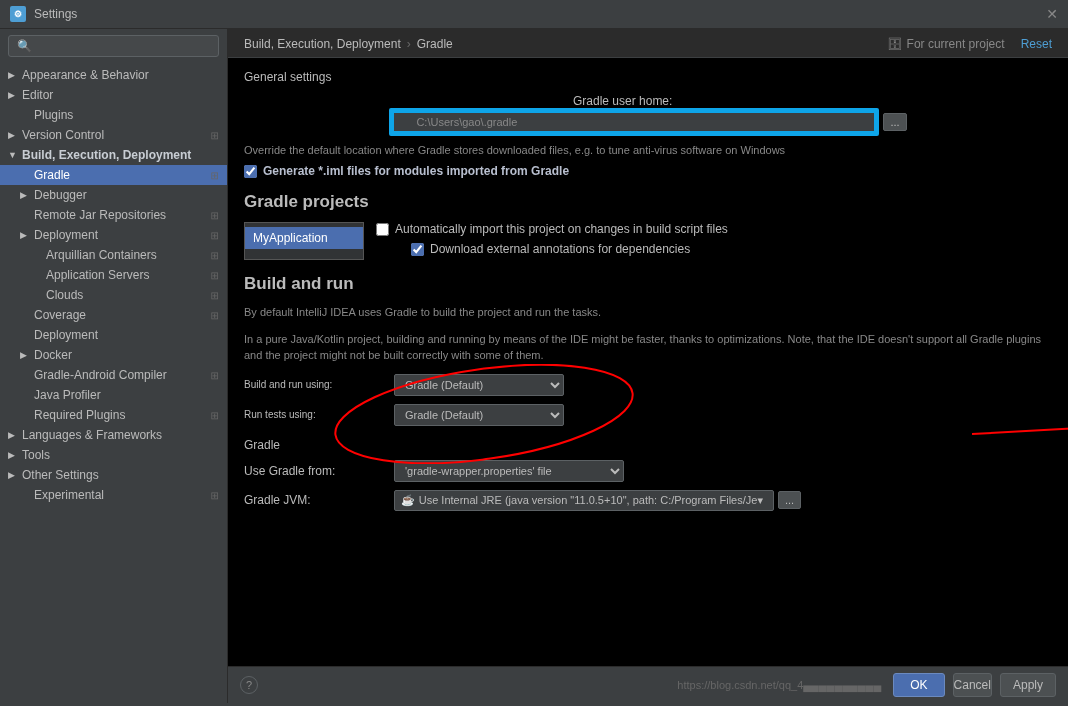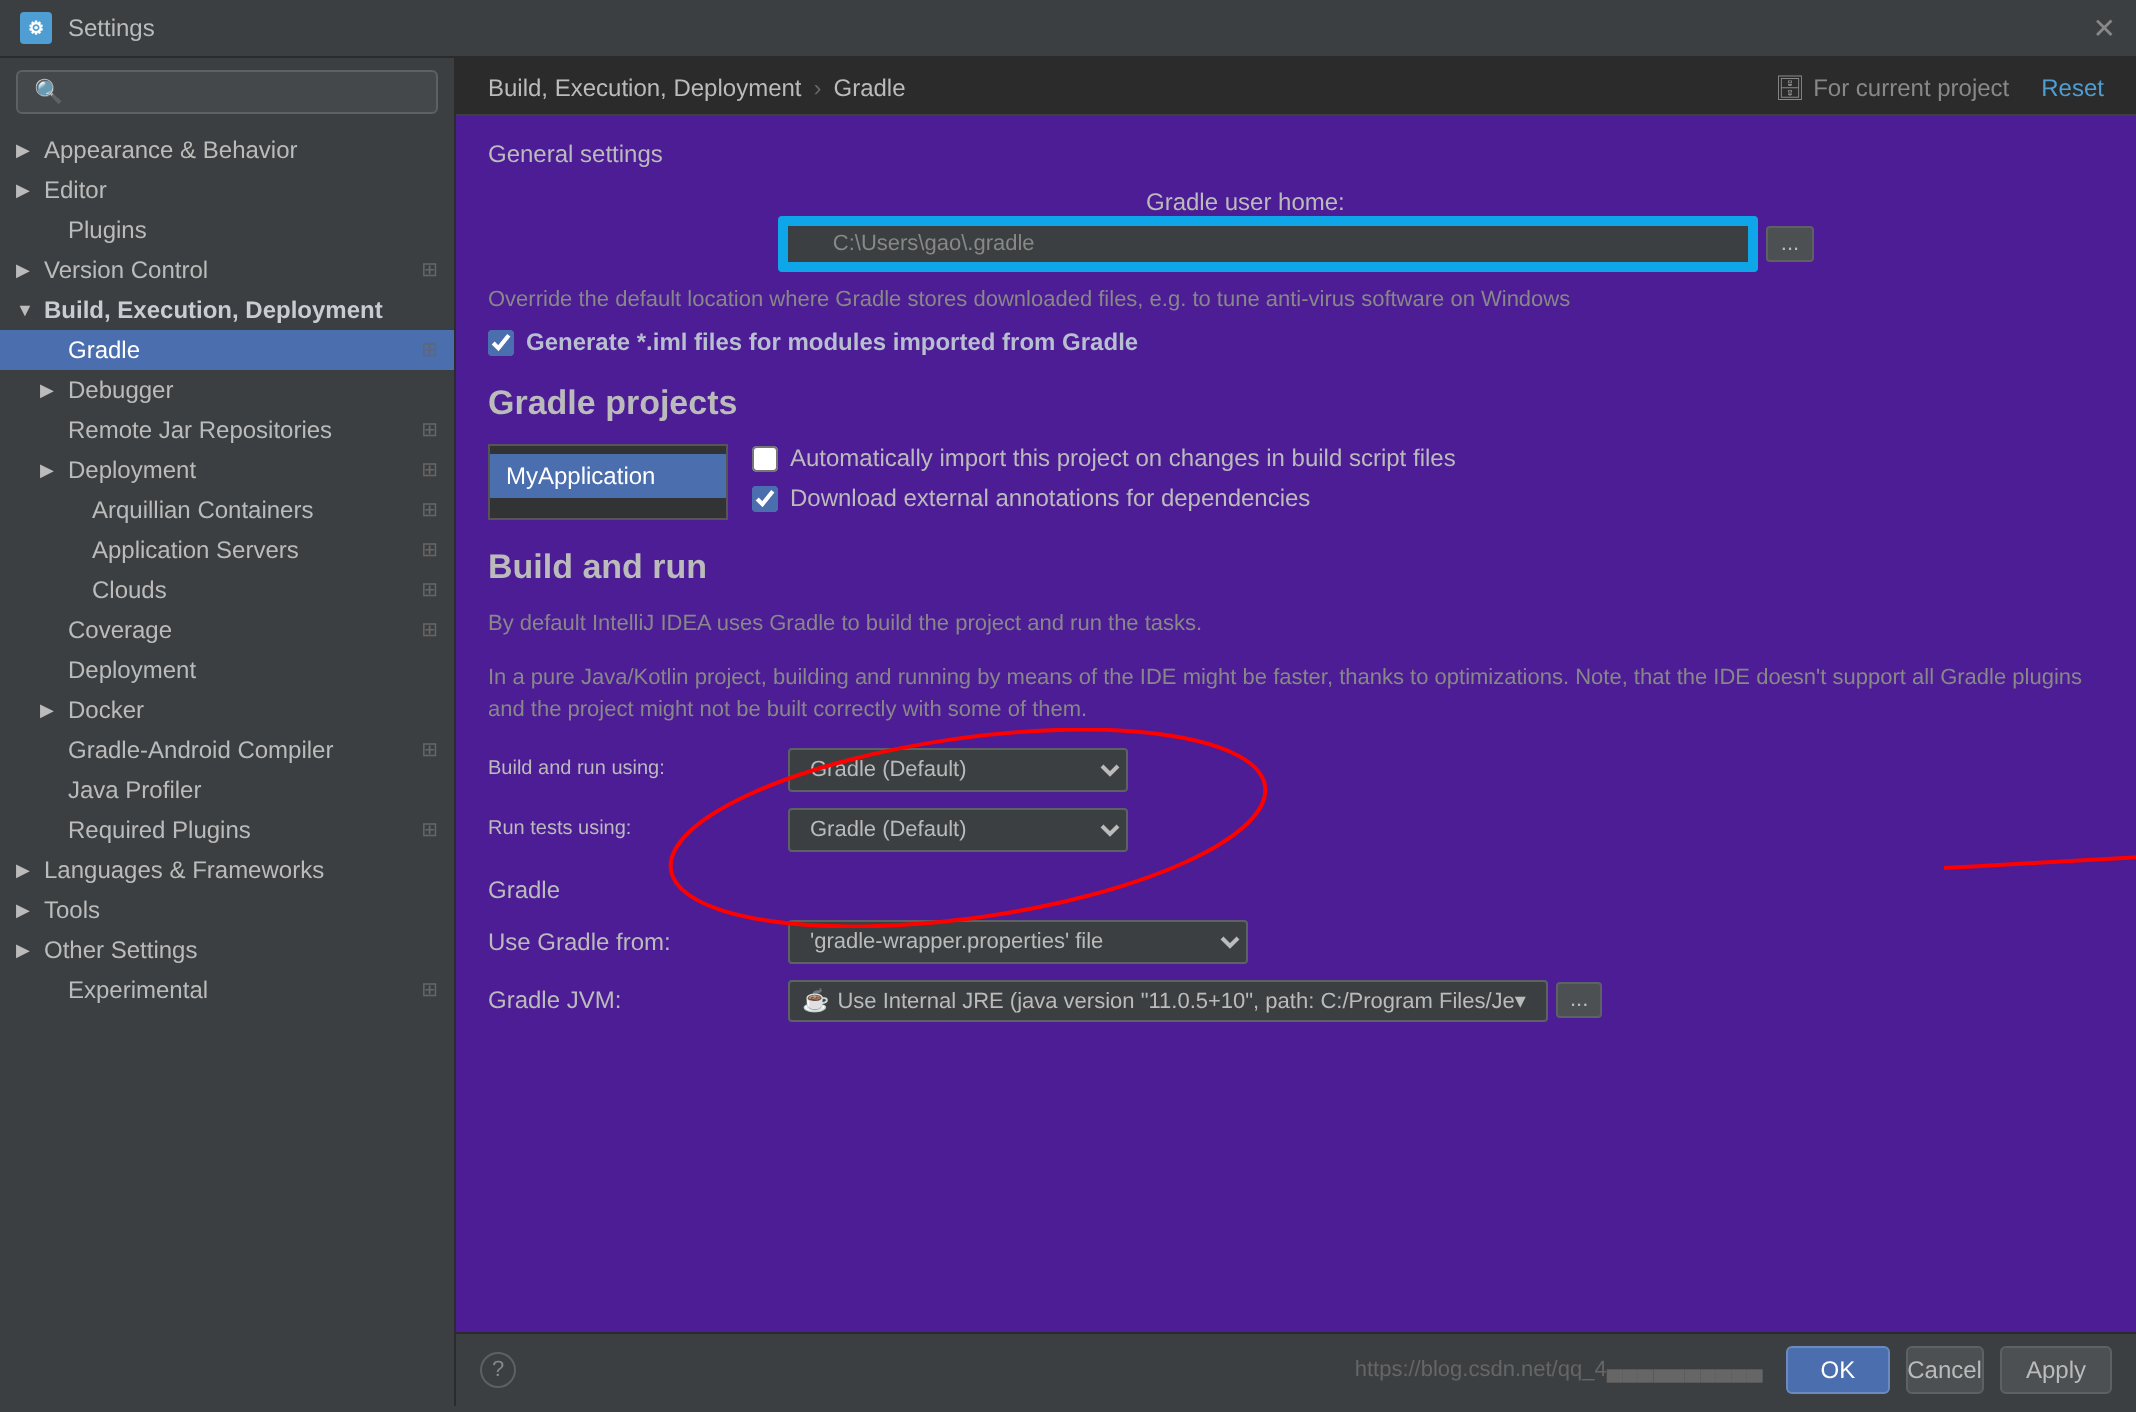--- a/index.html
+++ b/index.html
@@ -74,21 +74,21 @@
     .breadcrumb { display: flex; align-items: center; gap: 6px; color: #bbbbbb; font-size: 13px; }
     .breadcrumb-arrow { color: #666; }
     .breadcrumb-current { color: #bbbbbb; font-weight: 500; }
     .for-current-project { display: flex; align-items: center; gap: 4px; color: #888; font-size: 11px; }
     .reset-btn { color: #4e9ed4; cursor: pointer; font-size: 12px; background: none; border: none; }
 
     .content-body {
       flex: 1;
       overflow-y: auto;
       padding: 12px 16px;
-      background: #4c1d95;
+      background: #000000;
     }
 
     .section-title { color: #bbbbbb; font-size: 12px; margin-bottom: 10px; font-weight: 500; }
     .section-divider { font-size: 17px; color: #bbbbbb; margin: 14px 0 10px; font-weight: 700; border-bottom: none; }
 
     .form-row {
       display: flex;
       align-items: center;
       margin-bottom: 8px;
       flex-direction: column;
@@ -409,21 +409,21 @@
           <div class="project-item">MyApplication</div>
         </div>
 
         <div class="gradle-settings">
 
           <div class="checkbox-row">
             <input type="checkbox" style="">
             <span class="checkbox-label">Automatically import this project on changes in build script files</span>
           </div>
 
-          <div class="checkbox-row" style="margin-top:6px;">
+          <div class="checkbox-row" style="margin-top:6px;margin-left:35px;">
             <input type="checkbox" checked="" style="">
             <span class="checkbox-label">Download external annotations for dependencies</span>
           </div>
         </div>
       </div>
 
       <div class="section-divider">Build and run</div>
       <div class="info-text">By default IntelliJ IDEA uses Gradle to build the project and run the tasks.</div>
       <div class="info-text" style="margin-bottom:10px;">In a pure Java/Kotlin project, building and running by means of the IDE might be faster, thanks to optimizations. Note, that the IDE doesn't support all Gradle plugins and the project might not be built correctly with some of them.</div>
 

